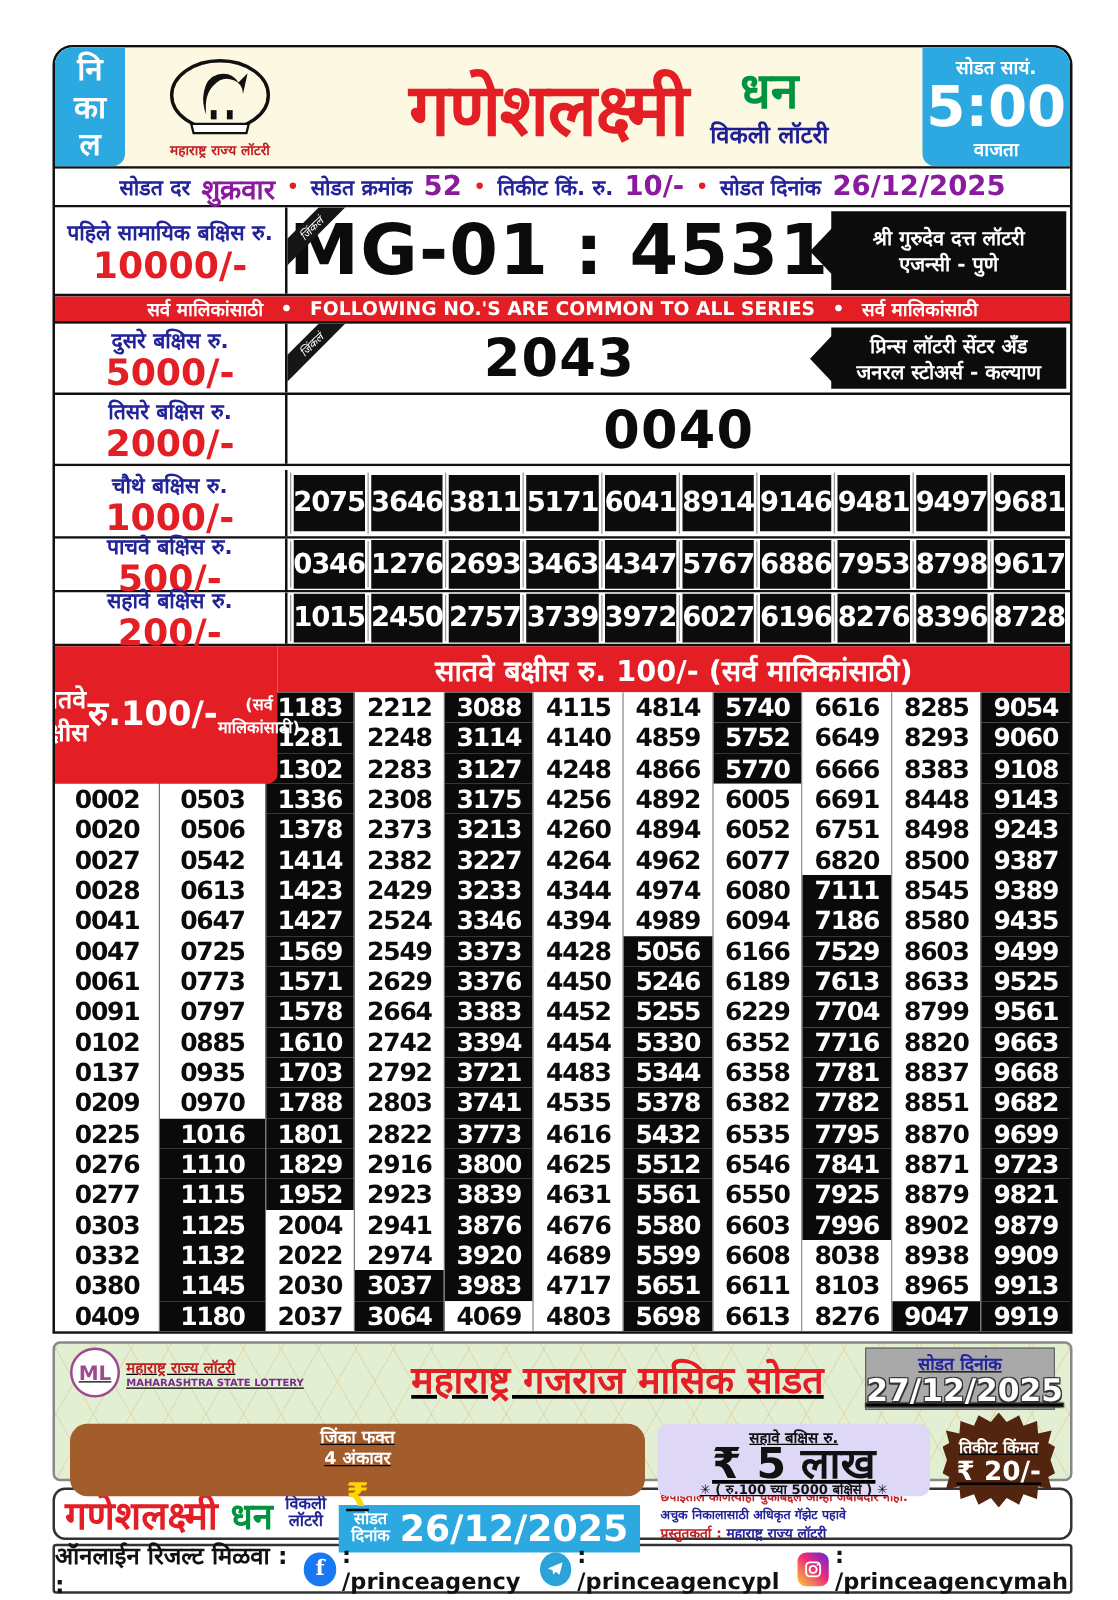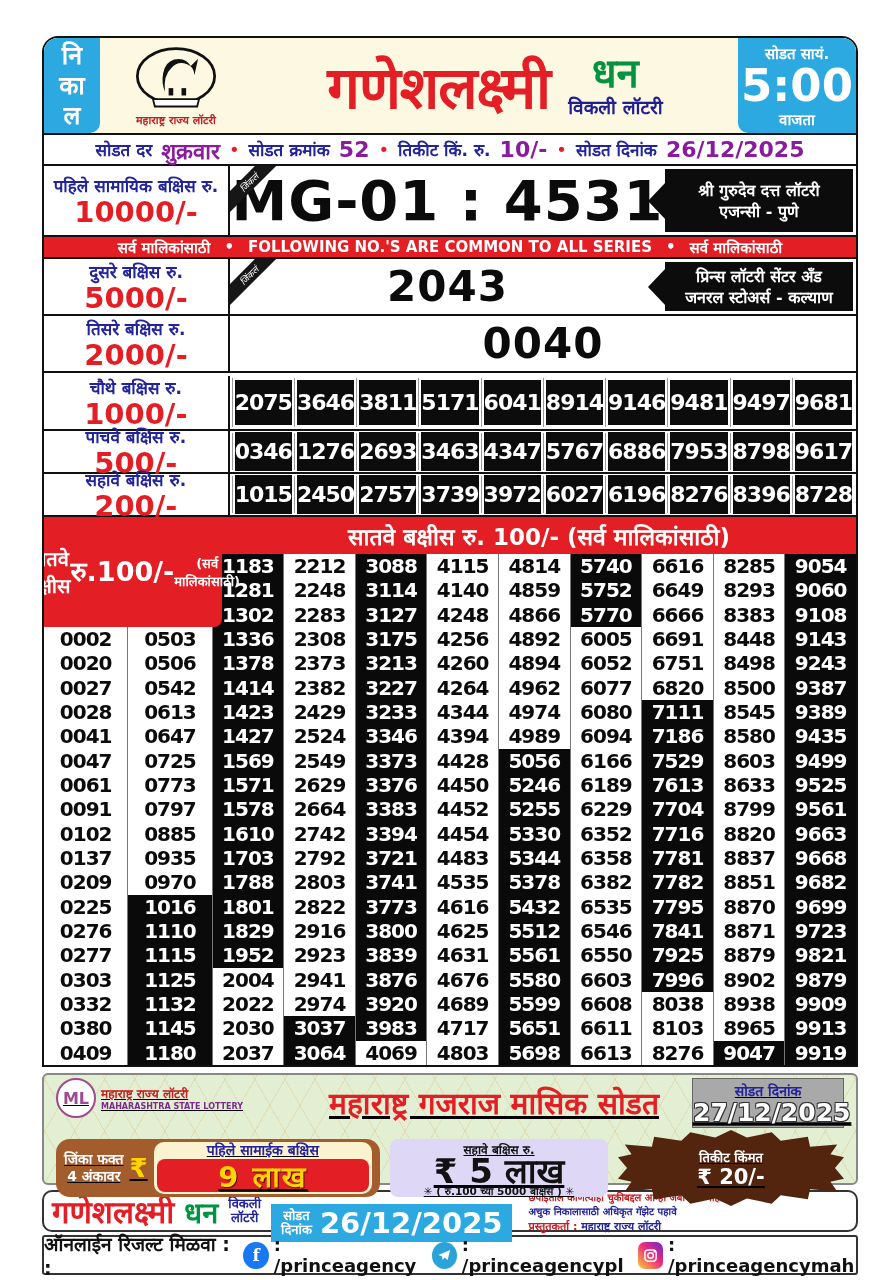--- a/index.html
+++ b/index.html
@@ -73,21 +73,21 @@
   .b-top { display:flex; align-items:flex-start; }
   .b-logo { display:flex; align-items:center; gap:5px; width:240px; }
   .b-logo .circ { width:40px; height:40px; border-radius:50%; background:#fff; border:2px solid #9e4a8e; display:flex; align-items:center; justify-content:center; color:#9e4a8e; font-size:16px; font-weight:bold; }
   .b-logo .cap1 { color:#c02025; font-size:12px; font-weight:900; }
   .b-logo .cap2 { color:#7a2a8e; font-size:8px; font-weight:bold; }
   .b-title { flex:1; text-align:center; color:#e31e24; font-size:30px; font-weight:900; padding-top:4px; }
   .b-date { width:152px; background:#a9a9a9; border:1px solid #666; text-align:center; padding:2px 0; }
   .b-date .d1 { color:#23239a; font-size:14px; font-weight:900; }
   .b-date .d2 { color:#fff; font-size:25px; font-weight:900; line-height:25px; text-shadow:1px 1px 0 #333,-1px -1px 0 #333,1px -1px 0 #333,-1px 1px 0 #333; }
   .b-bot { display:flex; align-items:center; margin-top:2px; gap:10px; }
-  .b-brown { width:324px; height:58px; background:#a35c2c; border-radius:14px; display:flex; align-items:center; padding:3px 8px; gap:6px; }
+  .b-brown { width:460px; height:58px; background:#a35c2c; border-radius:14px; display:flex; align-items:center; padding:3px 8px; gap:6px;flex-direction:column; }
   .b-win { color:#fff; font-size:14px; font-weight:900; text-align:center; line-height:17px; }
   .b-rupee { color:#ffd400; font-size:26px; font-weight:900; }
   .b-lakh { flex:1; background:#fbf3cf; border-radius:10px; height:52px; position:relative; text-align:center; overflow:hidden; }
   .b-lakh .lk-lbl { color:#23239a; font-size:14px; font-weight:900; line-height:17px; }
   .b-lakh .lk-red { background:#e31e24; border-radius:8px; margin:0 3px; height:33px; display:flex; align-items:center; justify-content:center; color:#ffd400; font-size:29px; font-weight:900; text-shadow:1px 1px 0 #5a0000; letter-spacing:2px; }
   .b-lav { width:218px; height:58px; background:#ded8f6; border-radius:8px; text-align:center; padding-top:2px; }
   .b-lav .v1 { font-size:12px; font-weight:900; color:#111; }
   .b-lav .v2 { font-size:34px; font-weight:900; color:#111; line-height:26px; }
   .b-lav .v3 { font-size:10.5px; font-weight:bold; color:#111; }
   .b-star { flex:1; height:76px; position:relative; display:flex; align-items:center; justify-content:center; }

